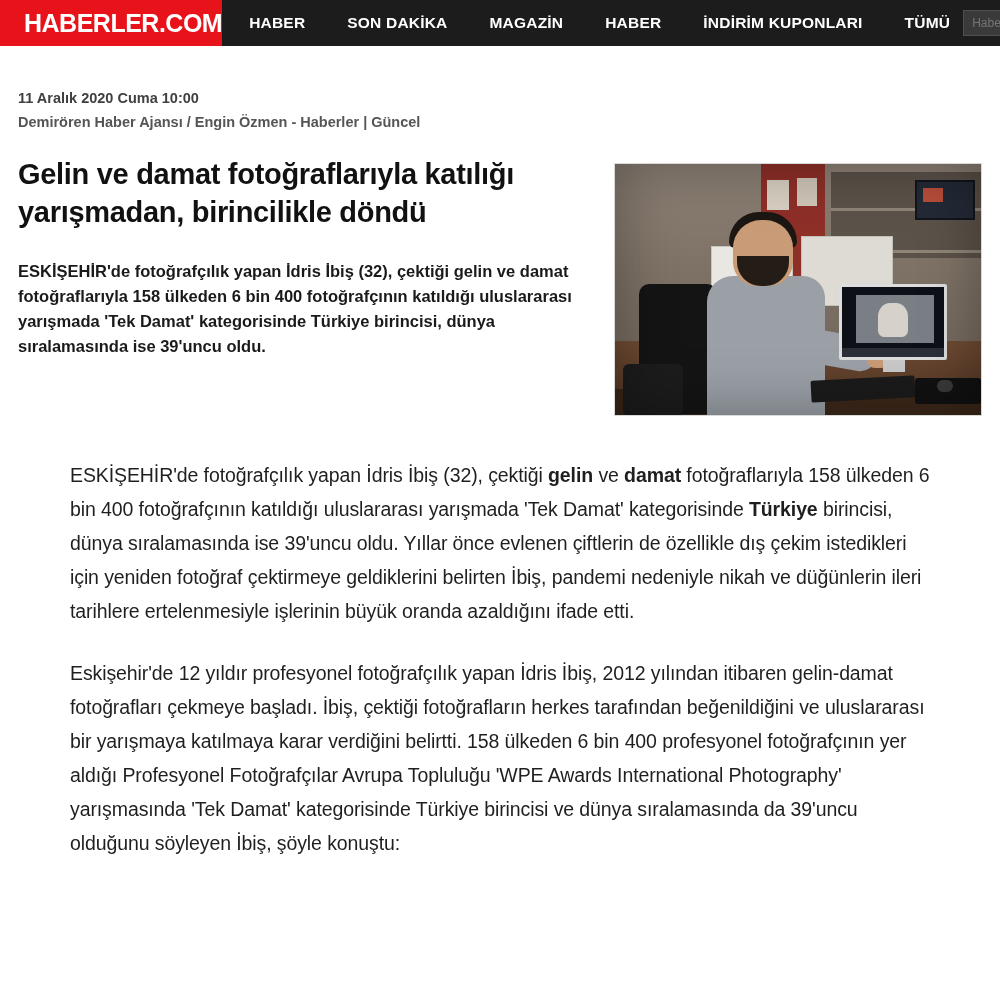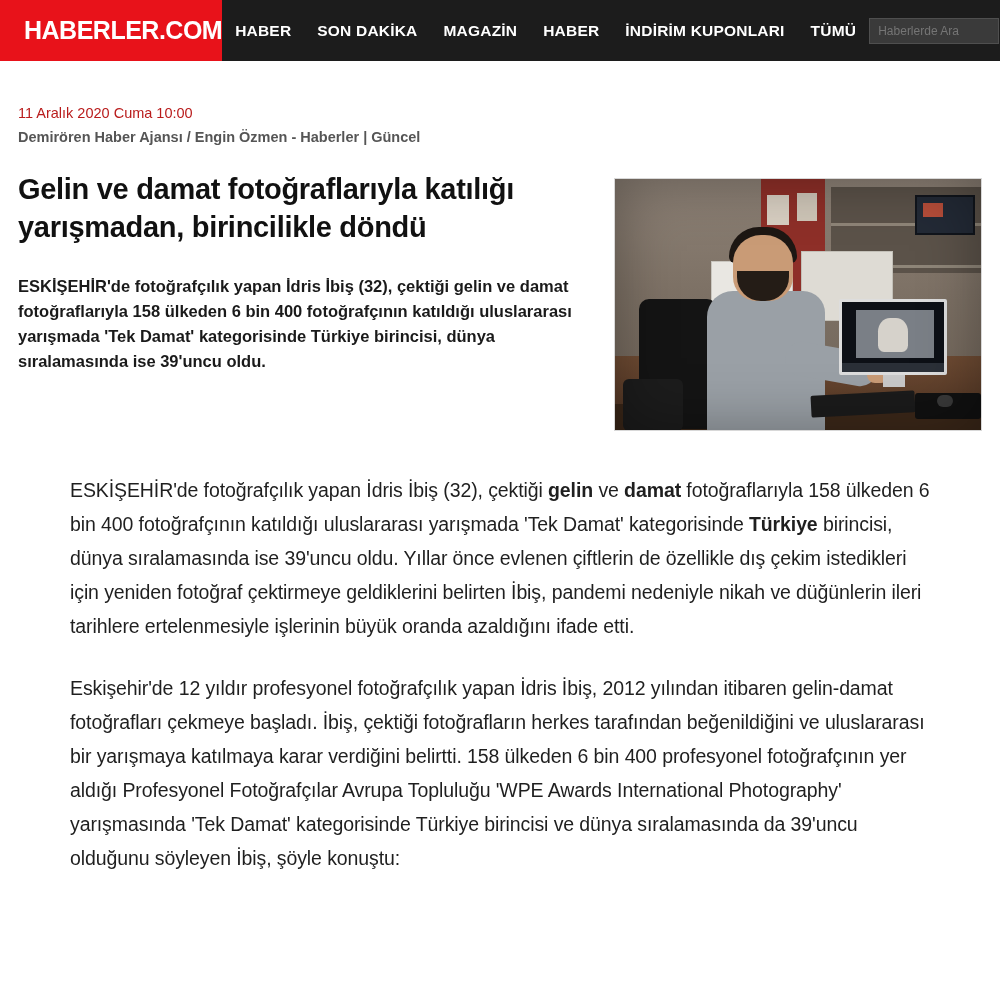--- a/index.html
+++ b/index.html
@@ -9,21 +9,21 @@
     width: 1000px;
     height: 1000px;
     background: #ffffff;
     font-family: "Liberation Sans", sans-serif;
     color: #1a1a1a;
     overflow: hidden;
   }
 
   
   .site-header {
-    height: 61px;
+    height: 46px;
     background: #1c1c1c;
     display: flex;
     align-items: stretch;
     width: 100%;
   }
   .logo-block {
     background: #e8121a;
     width: 240px;
     display: flex;
     align-items: center;
@@ -35,21 +35,22 @@
     font-size: 25px;
     font-weight: bold;
     letter-spacing: -0.5px;
     font-family: "Liberation Sans", sans-serif;
   }
   .logo-text .dotcom { font-weight: bold; }
   .nav {
     flex: 1;
     display: flex;
     align-items: center;
-    gap: 0px;
+    gap: 16px;
+    padding-left: 14px;
   }
   .nav-item {
     color: #ffffff;
     font-size: 15.5px;
     font-weight: bold;
     padding: 0 13px;
     line-height: 46px;
     white-space: nowrap;
     cursor: pointer;
     letter-spacing: 0.2px;
@@ -83,21 +84,21 @@
   
   .content {
     padding: 0 18px;
   }
   .meta {
     margin-top: 42px;
     color: #555555;
     font-size: 14.5px;
     line-height: 21px;
   }
-  .meta .date { font-weight: normal; color: #b91c1c; }
+  .meta .date { font-weight: bold; color: #404040; }
   .meta .source { font-weight: bold; color: #555; margin-top: 3px; }
 
   
   .top-area {
     display: flex;
     margin-top: 22px;
     gap: 8px;
   }
   .top-left { width: 600px; }
   h1.headline {

